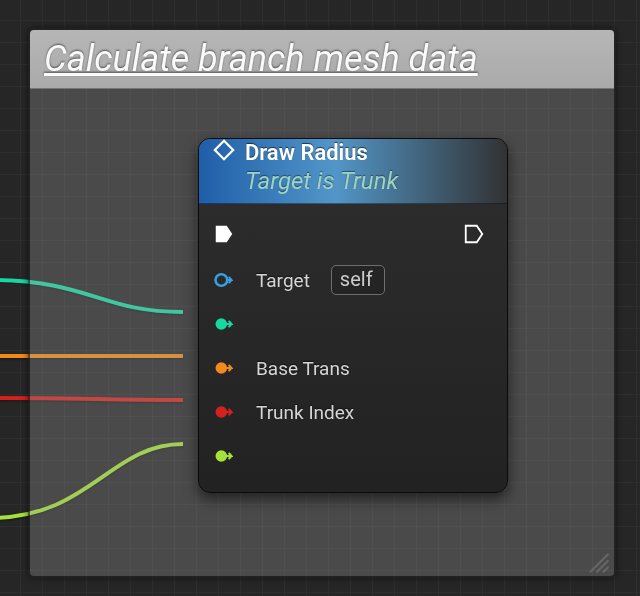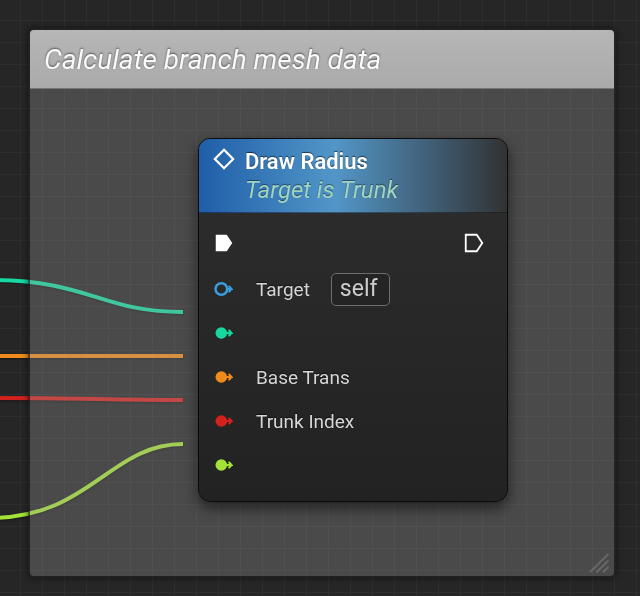--- a/index.html
+++ b/index.html
@@ -36,23 +36,24 @@
   }
   .comment-header {
     height: 58px;
     background: linear-gradient(#b6b6b6, #aaaaaa);
     border-bottom: 1px solid rgba(0,0,0,0.35);
     border-radius: 4px 4px 0 0;
     display: flex;
     align-items: center;
     padding-left: 14px;
     color: #fafafa;
-    font-size: 28px;
+    font-size: 36px;
     font-style: italic;
     text-shadow: 0 -1px 2px rgba(0,0,0,0.55);
+    text-decoration: underline;
   }
   .resize-grip {
     position: absolute;
     right: 4px;
     bottom: 2px;
     width: 26px;
     height: 26px;
     opacity: 0.55;
   }
 
@@ -61,21 +62,21 @@
     left: 168px;
     top: 108px;
     width: 308px;
     background: linear-gradient(#2e2e2e, #222222);
     border: 1px solid #0b0b0b;
     border-radius: 12px;
     box-shadow: 0 6px 14px rgba(0,0,0,0.55);
     overflow: hidden;
   }
   .node-header {
-    padding: 9px 14px 8px 14px;
+    padding: 0 14px 8px 14px;
     background: linear-gradient(90deg, #1f5ea8, #5296c8 44%, #323232 100%);
     border-bottom: 1px solid rgba(0,0,0,0.4);
   }
   .node-title-row {
     display: flex;
     align-items: center;
     gap: 10px;
     color: #ffffff;
   }
   .node-title {
@@ -112,21 +113,21 @@
   .data-pin svg { display:block; }
 
   .self-box {
     display: inline-flex;
     align-items: center;
     border: 1px solid #6e6e6e;
     border-radius: 5px;
     padding: 1px 11px 3px 8px;
     margin-left: 8px;
     color: #cccccc;
-    font-size: 23px;
+    font-size: 20px;
     background: rgba(0,0,0,0.1);
   }
 
   
   .wires {
     position: absolute;
     inset: 0;
     pointer-events: none;
   }
   .wires path {

